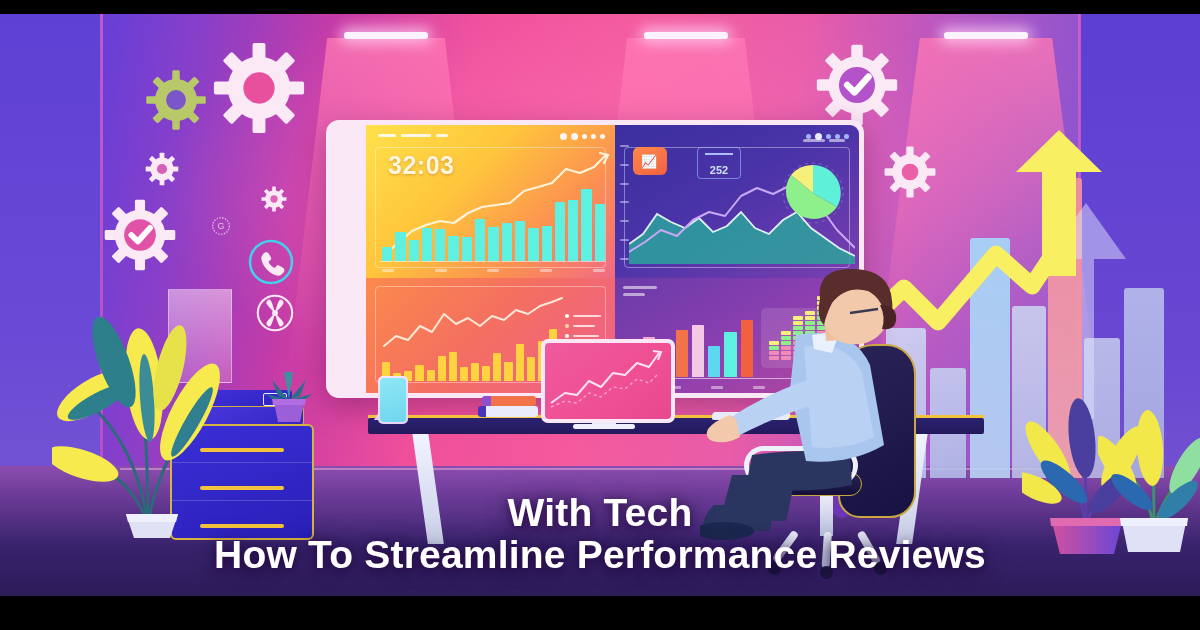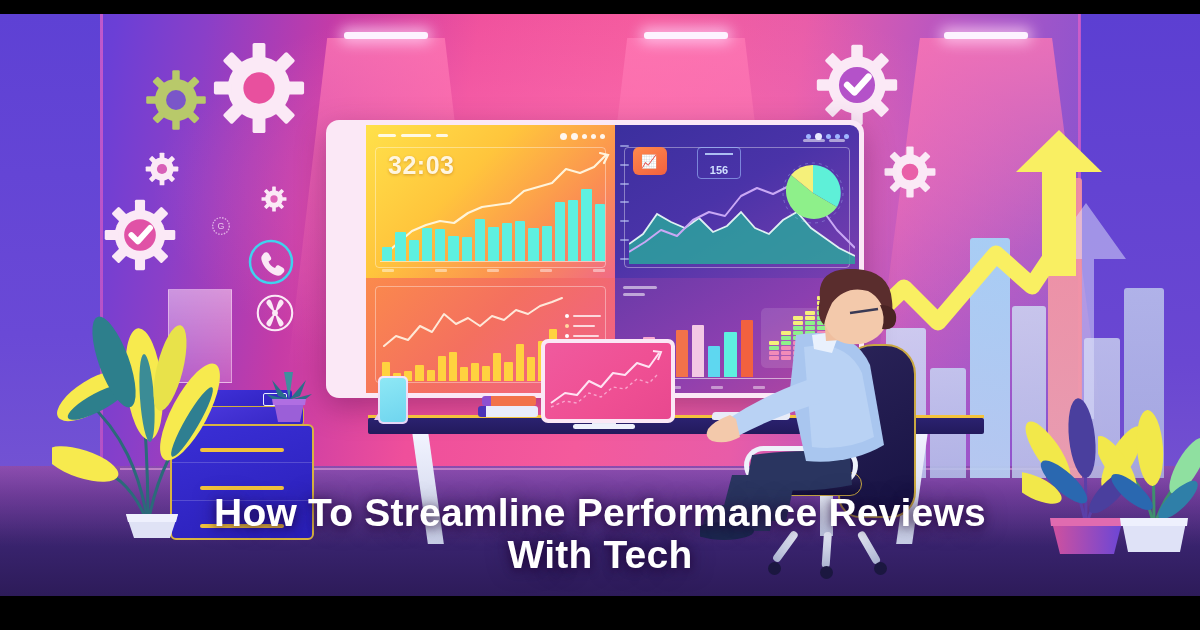--- a/index.html
+++ b/index.html
@@ -437,21 +437,21 @@
                 <i class="ylab"></i>
                 <i class="ylab"></i>
                 <i class="ylab"></i>
                 <i class="ylab"></i>
                 <i class="ylab"></i>
                 <i class="ylab"></i>
             </div>
             <div class="badge">📈</div>
             <div class="kpibox">
                 <i></i>
-                <span>156</span>
+                <span>252</span>
               </div>
             <div class="hdr-mini" style="right:14px;">
               <i class="hm" style="width:22px"></i>
                 <i class="hm" style="width:16px"></i>
             </div>
 
             <svg style="position:absolute;left:14px;bottom:14px;" width="226" height="92" viewBox="0 0 226 92" preserveAspectRatio="none">
               <path d="M0 92 L0 72 L14 62 L28 42 L42 50 L56 56 L70 46 L84 60 L98 54 L112 40 L126 56 L140 62 L154 48 L168 40 L182 56 L196 66 L210 76 L226 84 L226 92 Z" fill="rgba(42,167,156,.82)"></path>
               <path d="M0 72 L14 62 L28 42 L42 50 L56 56 L70 46 L84 60 L98 54 L112 40 L126 56 L140 62 L154 48 L168 40 L182 56 L196 66 L210 76 L226 84" fill="none" stroke="rgba(240,255,252,.9)" stroke-width="1.8"></path>
               <path d="M0 80 L16 70 L32 58 L48 64 L64 48 L80 40 L96 44 L112 24 L128 16 L144 22 L160 14 L176 20 L192 36 L208 58 L226 76" fill="none" stroke="#c9a8f5" stroke-width="2" stroke-linejoin="round"></path>
@@ -708,17 +708,17 @@
       <ellipse cx="90" cy="62" rx="11" ry="32" fill="#8fe0a0" transform="rotate(30 90 62)"></ellipse>
       <ellipse cx="34" cy="88" rx="9" ry="26" fill="#2a68b0" transform="rotate(-50 34 88)"></ellipse>
       <ellipse cx="80" cy="96" rx="9" ry="26" fill="#2f7fa8" transform="rotate(46 80 96)"></ellipse>
       <path d="M24 118 L88 118 L82 148 L30 148 Z" fill="#dfe2f7"></path>
       <path d="M22 114 L90 114 L89 122 L23 122 Z" fill="#eef0fd"></path>
     </svg>
 
   </div>
 
   <div id="title-block">
+    <div class="t">With Tech</div>
     <div class="t">How To Streamline Performance Reviews</div>
-    <div class="t">With Tech</div>
   </div>
 
 </div>
 
 </body></html>

